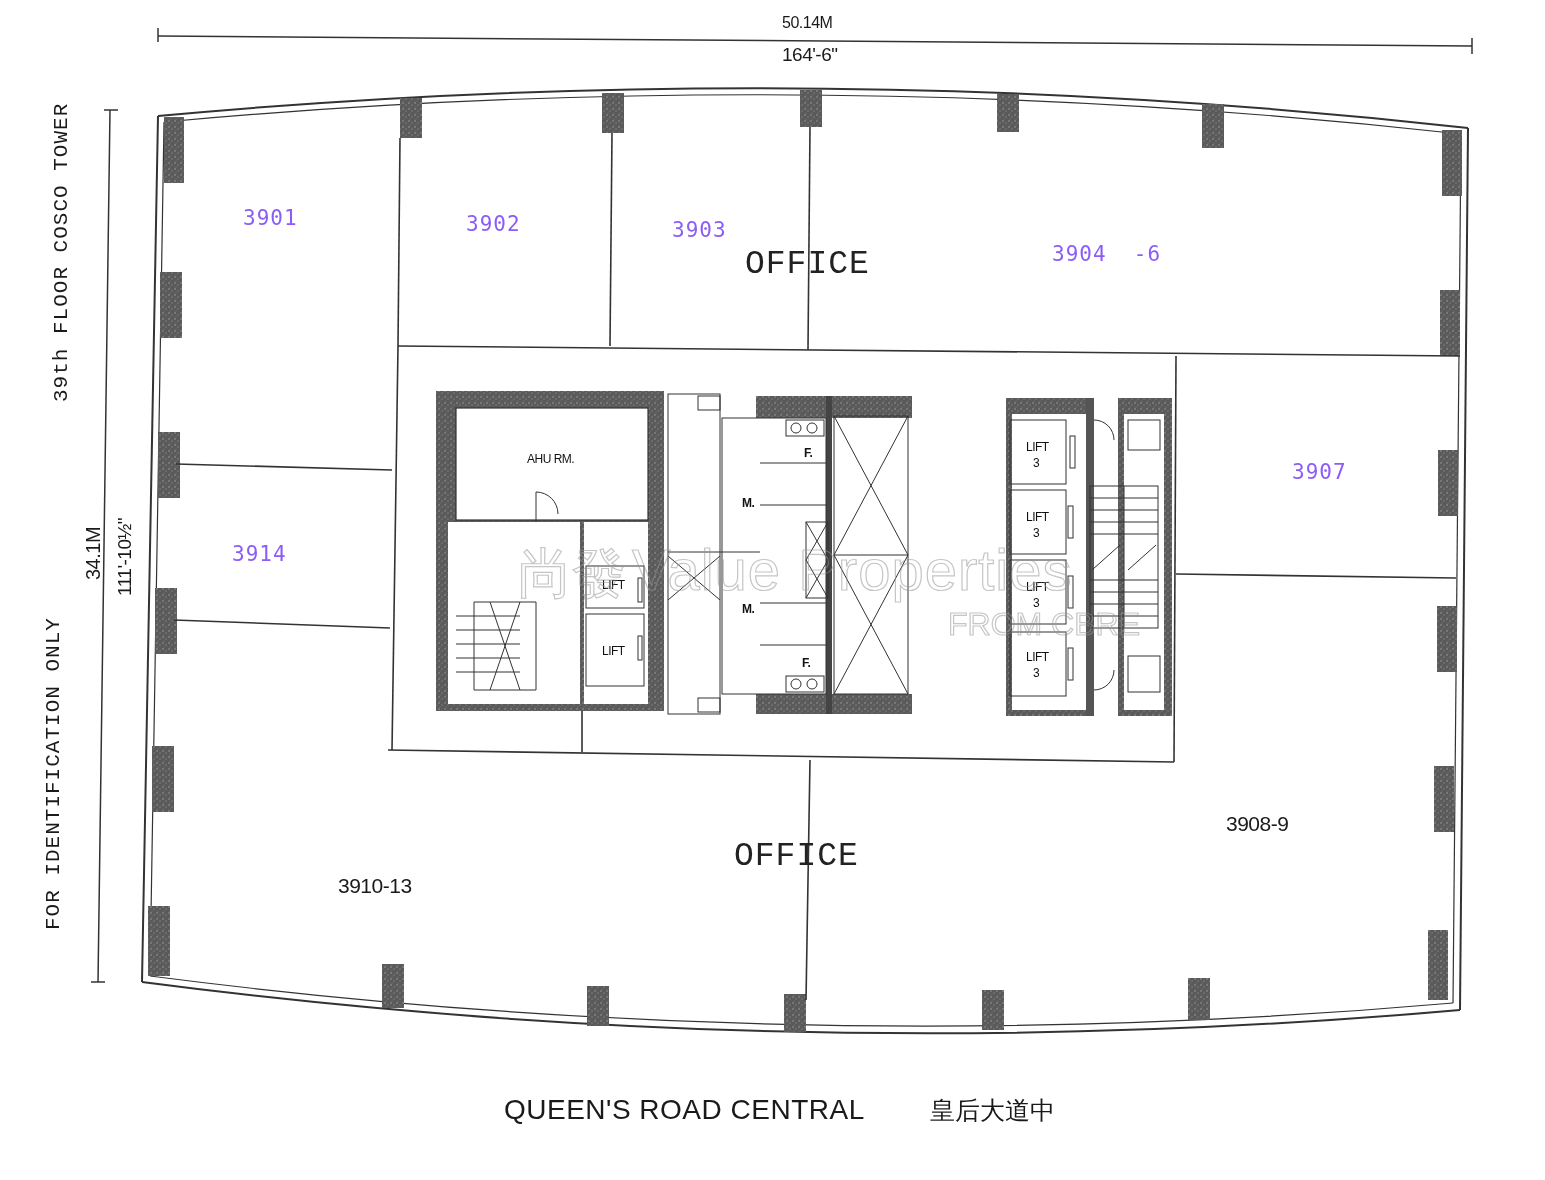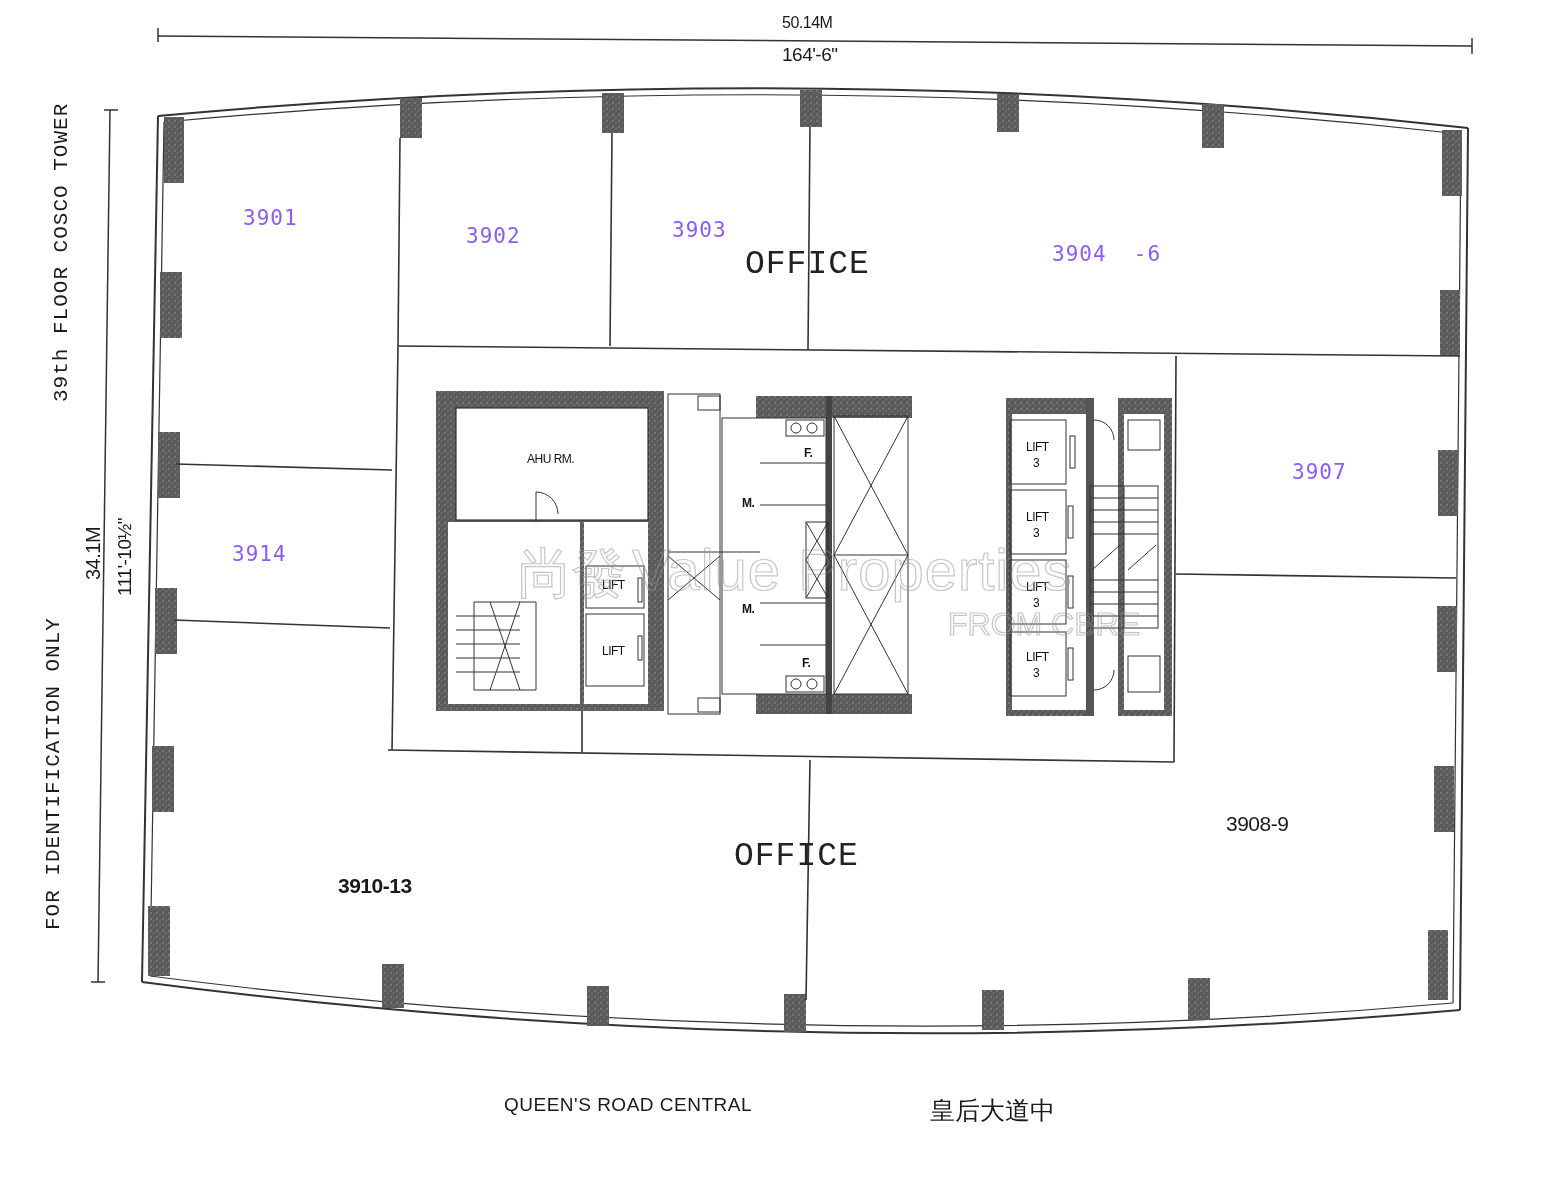--- a/index.html
+++ b/index.html
@@ -193,26 +193,26 @@
 <div class="lbl sans" style="left:782px; top:14px; font-size:16px; letter-spacing:-0.5px;">50.14M</div>
 <div class="lbl sans" style="left:782px; top:44px; font-size:19px; letter-spacing:-0.5px;">164'-6"</div>
 
 <div class="vtext sans" style="left:82px; top:580px; font-size:20px; letter-spacing:-0.5px;">34.1M</div>
 <div class="vtext sans" style="left:114px; top:596px; font-size:19px; letter-spacing:-0.5px;">111'-10½"</div>
 
 <div class="vtext mono" style="left:50px; top:402px; font-size:21px; letter-spacing:1px;">39th FLOOR COSCO TOWER</div>
 <div class="vtext mono" style="left:42px; top:930px; font-size:21px; letter-spacing:1px;">FOR IDENTIFICATION ONLY</div>
 
 <div class="lbl unit" style="left:243px; top:206px;">3901</div>
-<div class="lbl unit" style="left:466px; top:212px;margin-top:12px;">3902</div>
+<div class="lbl unit" style="left:466px; top:212px;">3902</div>
 <div class="lbl unit" style="left:672px; top:218px;">3903</div>
 <div class="lbl unit" style="left:1052px; top:242px; white-space:pre;">3904  -6</div>
 <div class="lbl unit" style="left:1292px; top:460px;">3907</div>
 <div class="lbl sans" style="left:1226px; top:812px; font-size:21px; letter-spacing:-0.5px;">3908-9</div>
-<div class="lbl sans" style="left:338px; top:874px; font-size:21px; font-weight:bold; letter-spacing:-0.5px;">3910-13</div>
+<div class="lbl sans" style="left:338px; top:874px; font-size:21px; font-weight:normal; letter-spacing:-0.5px;">3910-13</div>
 <div class="lbl unit" style="left:218px; top:542px;margin-left:14px;">3914</div>
 
 <div class="lbl office" style="left:745px; top:246px;">OFFICE</div>
 <div class="lbl office" style="left:734px; top:838px;">OFFICE</div>
 
 <div class="lbl small" style="left:527px; top:452px;">AHU RM.</div>
 <div class="lbl small" style="left:602px; top:578px;">LIFT</div>
 <div class="lbl small" style="left:602px; top:644px;">LIFT</div>
 
 <div class="lbl small" style="left:804px; top:446px; font-weight:bold;">F.</div>
@@ -226,14 +226,14 @@
 <div class="lbl small" style="left:1033px; top:526px;">3</div>
 <div class="lbl small" style="left:1026px; top:580px;">LIFT</div>
 <div class="lbl small" style="left:1033px; top:596px;">3</div>
 <div class="lbl small" style="left:1026px; top:650px;">LIFT</div>
 <div class="lbl small" style="left:1033px; top:666px;">3</div>
 
 <div class="watermark" style="left:478px; top:538px; font-size:54px;">尚發</div>
 <div class="watermark" style="left:592px; top:536px; font-size:58px; letter-spacing:1px;">Value Properties</div>
 <div class="watermark" style="left:908px; top:606px; font-size:32px;">FROM CBRE</div>
 
-<div class="lbl sans" style="left:504px; top:1094px; font-size:19px; letter-spacing:0.5px;">QUEEN'S ROAD CENTRAL</div>
+<div class="lbl sans" style="left:504px; top:1094px; font-size:28px; letter-spacing:0.5px;">QUEEN'S ROAD CENTRAL</div>
 <div class="lbl sans" style="left:930px; top:1094px; font-size:25px; font-family:'DejaVu Sans', sans-serif;">皇后大道中</div>
 
 </body></html>

